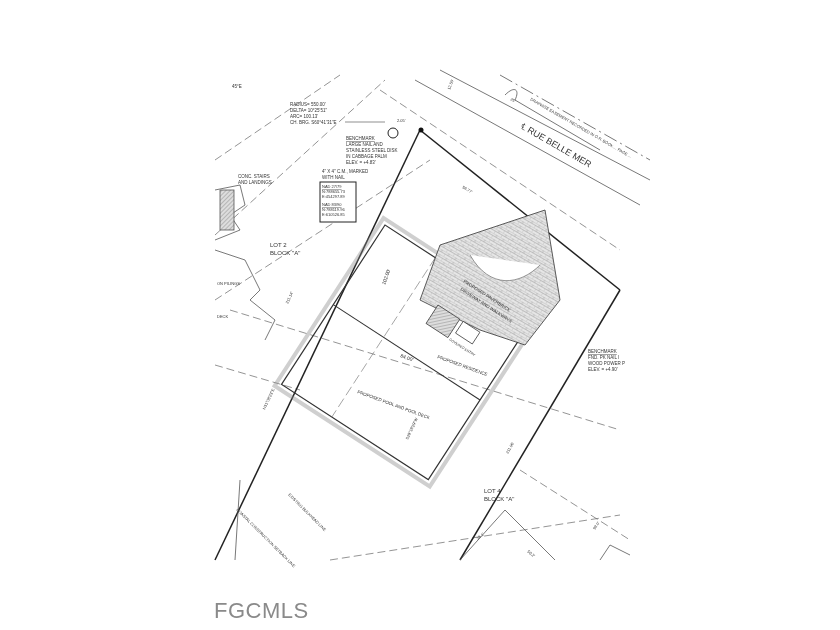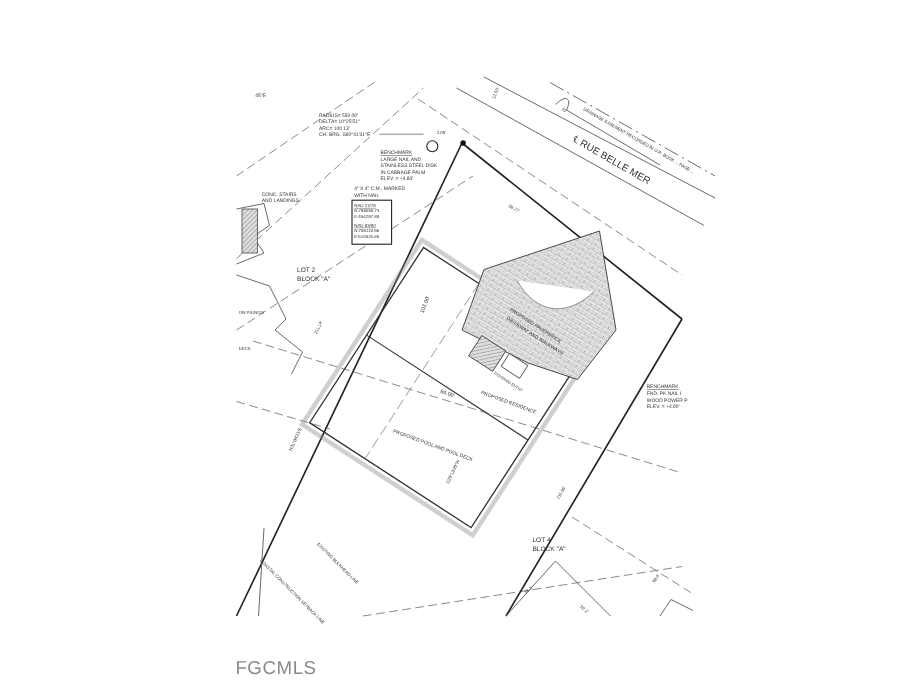--- a/index.html
+++ b/index.html
@@ -1,19 +1,19 @@
 <!DOCTYPE html>
 <html><head>
 <meta charset="utf-8">
 <style>
   html, body { margin:0; padding:0; background:#ffffff; }
   body { width:840px; height:630px; position:relative; overflow:hidden; font-family:"Liberation Sans", sans-serif; }
   #plan { position:absolute; left:0; top:0; width:840px; height:630px; }
   .t { font-family:"Liberation Sans", sans-serif; fill:#333; }
-  .watermark { position:absolute; left:214px; top:598px; font-size:17px; color:#8a8a8a; letter-spacing:0.5px; font-family:"Liberation Sans", sans-serif; }
+  .watermark { position:absolute; left:214px; top:598px; font-size:22px; color:#8a8a8a; letter-spacing:0.5px; font-family:"Liberation Sans", sans-serif; }
 </style>
 </head>
 <body>
 
 <svg id="plan" viewBox="0 0 840 630" xmlns="http://www.w3.org/2000/svg">
   <defs>
     <pattern id="brick" width="8" height="5" patternUnits="userSpaceOnUse" patternTransform="rotate(30)">
       <rect width="8" height="5" fill="#e6e6e6"></rect>
       <path d="M0 0H8M0 2.5H8M4 0V2.5M0 2.5V5" stroke="#9a9a9a" stroke-width="0.5"></path>
     </pattern>

